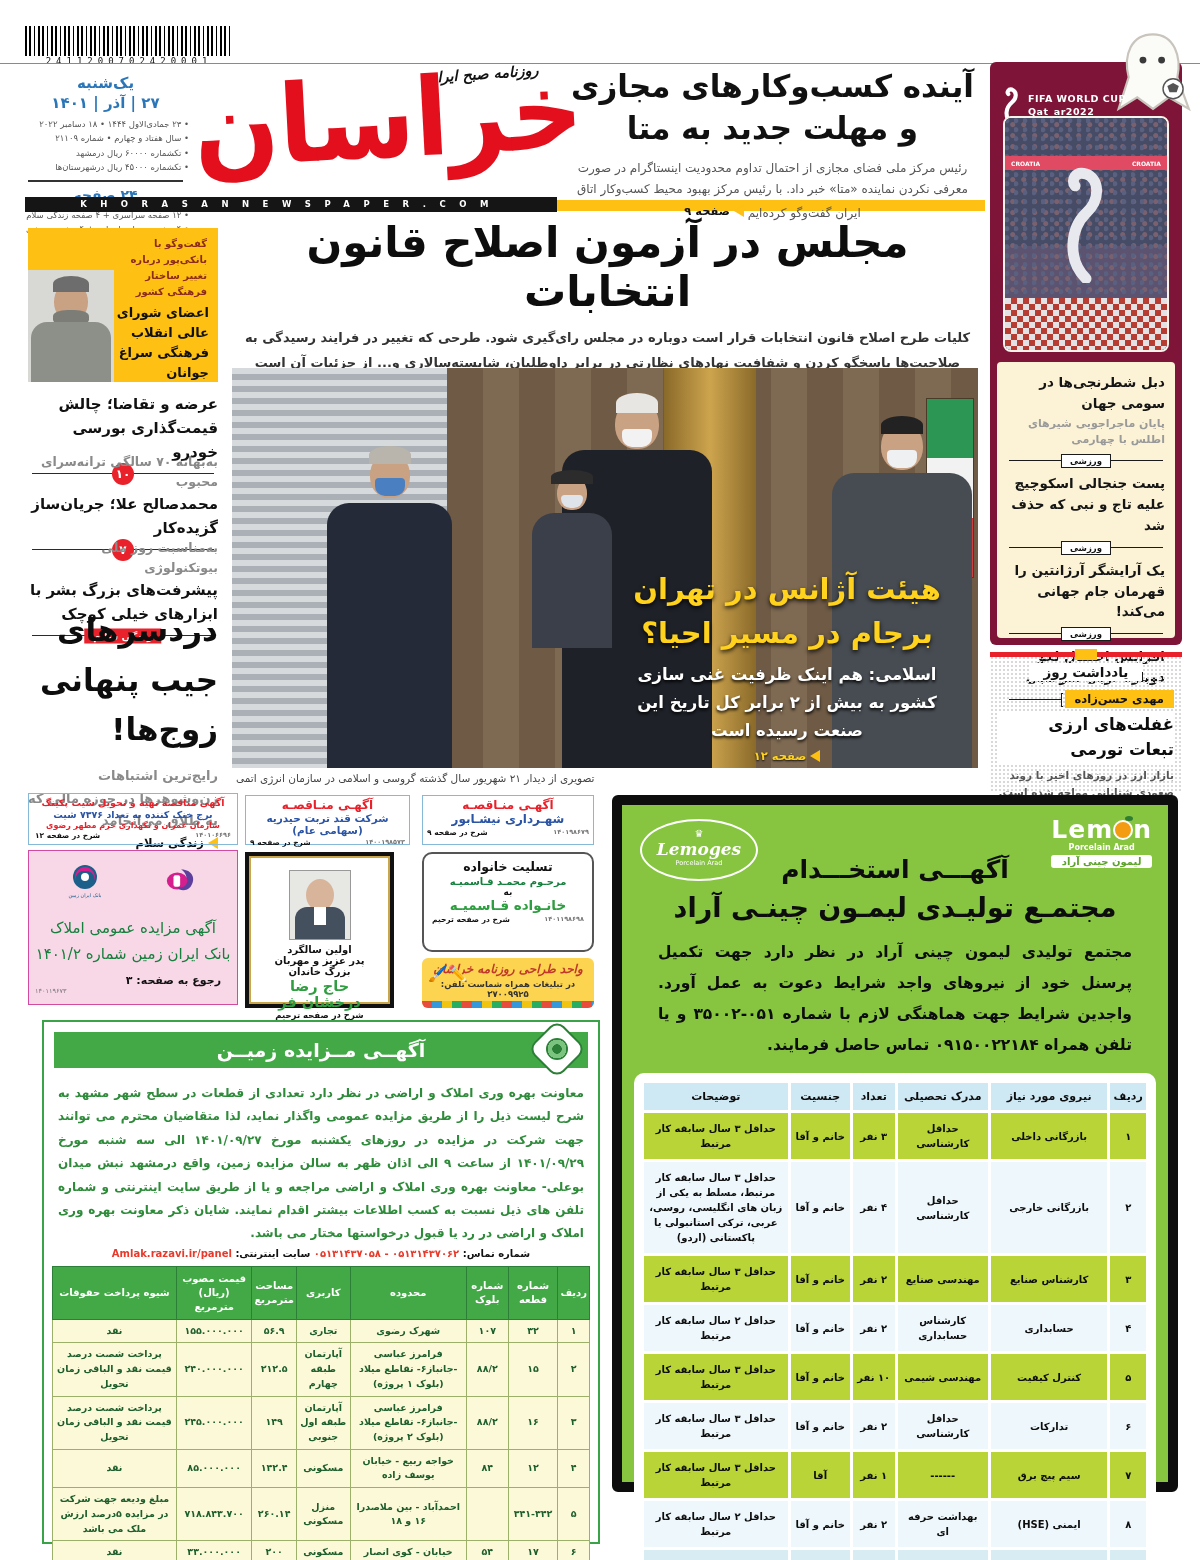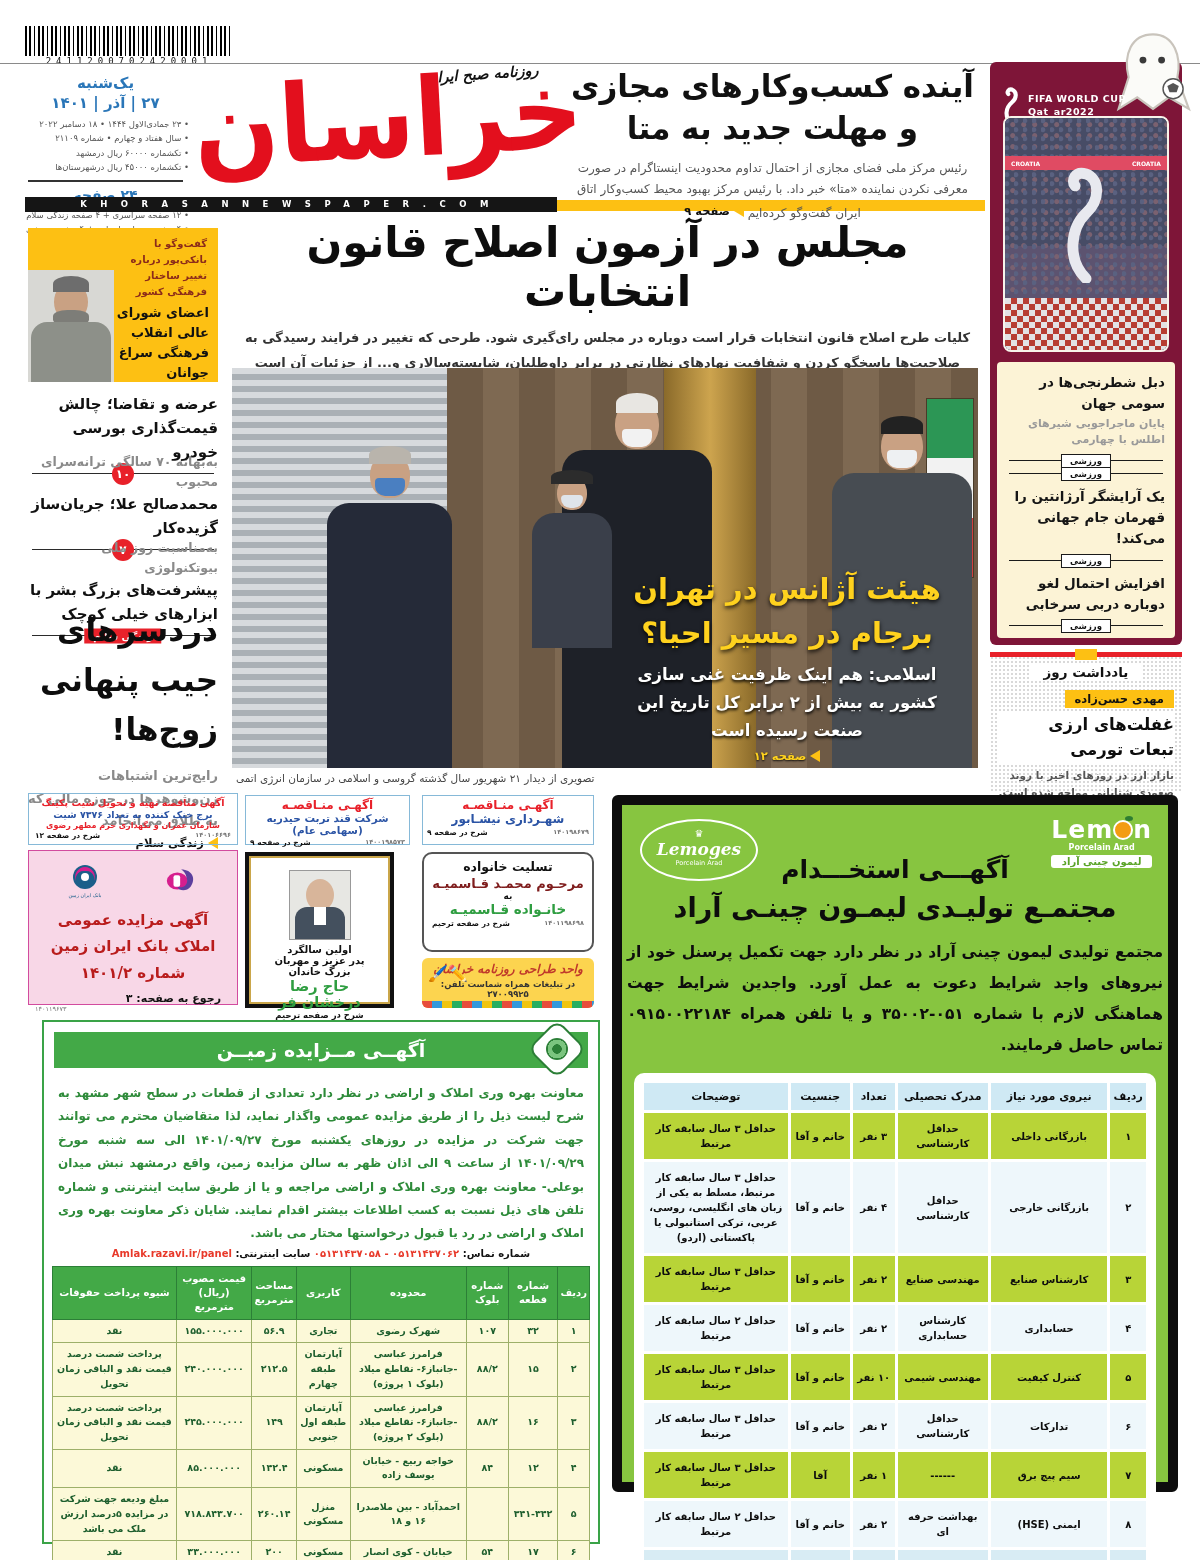--- a/index.html
+++ b/index.html
@@ -116,38 +116,38 @@
 
   
   .adA{position:absolute;left:28px;top:793px;width:210px;height:52px;border:1px solid #86b9d8;padding:3px 6px;text-align:center}
   .adA .l1{color:#e8212a;font-size:9.5px;font-weight:bold}
   .adA .l2{color:#2b54a5;font-size:9.5px;font-weight:bold;margin-top:1px}
   .adA .l3{color:#e8212a;font-size:8px;font-weight:bold;margin-top:1px}
   .adA .l4{display:flex;justify-content:space-between;font-size:7.5px;margin-top:1px;color:#111;font-weight:bold}
   .pink{position:absolute;left:28px;top:850px;width:210px;height:155px;background:#f8d7e7;border:1px solid #d24b9e;
     text-align:center;padding:8px 6px}
   .pink .logos{display:flex;justify-content:space-around;align-items:center;height:44px}
-  .pink .t{color:#b91c1c;font-size:15px;font-weight:bold;line-height:1.75;margin-top:4px}
+  .pink .t{color:#15803d;font-size:15px;font-weight:normal;line-height:1.75;margin-top:12px}
   .pink .ref{color:#111;font-size:11px;font-weight:bold;text-align:right;padding:6px 10px 0}
   .tinycode{font-size:6.5px;color:#777;text-align:left}
   .adB{position:absolute;top:795px;height:50px;border:1px solid #86b9d8;text-align:center;padding:2px 4px}
   .adB .l1{color:#e8212a;font-size:12px;font-weight:bold}
   .adB .l2{color:#2b54a5;font-size:10.5px;font-weight:bold}
   .adB .l4{display:flex;justify-content:space-between;font-size:7.5px;color:#111;font-weight:bold;margin-top:2px}
   .memorial{position:absolute;left:245px;top:852px;width:149px;height:156px;border:4px solid #111;
     box-shadow:inset 0 0 0 2px #caa64a;background:#fff;text-align:center;padding:14px}
   .memorial .ph{margin:0 auto;width:62px;height:70px;background:#e7e7e3;border:1px solid #999;position:relative;overflow:hidden}
   .memorial .l1{font-size:10px;font-weight:bold;margin-top:4px;color:#111}
   .memorial .l2{font-size:10px;font-weight:bold;color:#111}
   .memorial .nm{font-size:14.5px;font-weight:bold;color:#2f9e41;margin-top:1px}
   .memorial .l3{font-size:8.5px;font-weight:bold;color:#111}
   .condol{position:absolute;left:422px;top:852px;width:172px;height:100px;border:2px solid #555;border-radius:10px;
     background:#fff;text-align:center;padding:5px 4px}
   .condol .l1{font-size:12.5px;font-weight:bold;color:#111}
-  .condol .l2{font-size:13px;font-weight:bold;color:#7f1d1d;margin-top:2px}
+  .condol .l2{font-size:10px;font-weight:bold;color:#15803d;margin-top:2px}
   .condol .be{font-size:9px;font-weight:bold;color:#111}
   .condol .nm{font-size:13.5px;font-weight:bold;color:#2f9e41}
   .condol .row{display:flex;justify-content:space-between;font-size:7.5px;font-weight:bold;color:#111;padding:2px 4px 0}
   .design{position:absolute;left:422px;top:958px;width:172px;height:50px;background:#fcd44f;border-radius:6px;
     padding:4px 8px;text-align:center;overflow:hidden}
   .design .l1{color:#c0392b;font-size:12px;font-weight:bold;font-style:italic}
   .design .l2{color:#333;font-size:8.5px;font-weight:bold;margin-top:3px}
   .design .dots{position:absolute;left:0;bottom:0;width:100%;height:7px;
     background:repeating-linear-gradient(90deg,#e74c3c 0 10px,#3498db 10px 20px,#f1c40f 20px 30px,#27ae60 30px 40px)}
   .design .pencil{position:absolute;left:6px;top:6px;font-size:16px}
@@ -161,21 +161,21 @@
   .lemoges .sub{font-size:6.5px}
   .lemonlogo{position:absolute;right:16px;top:12px;text-align:center;direction:ltr;color:#fff}
   .lemonlogo .big{font-size:25px;font-weight:bold;letter-spacing:1px;line-height:1}
   .lemonlogo .big .o{display:inline-block;width:20px;height:20px;border-radius:50%;background:#f39c12;
     border:2px solid #fff;vertical-align:-2px;position:relative}
   .lemonlogo .big .o::after{content:"";position:absolute;right:-2px;top:-6px;width:8px;height:5px;background:#2e7d32;border-radius:50%}
   .lemonlogo .sub{font-size:8px;font-weight:bold;margin-top:1px}
   .lemonlogo .chip{background:#fff;color:#5aa427;font-size:10px;font-weight:bold;border-radius:3px;padding:1px 6px;margin-top:3px}
   .lemon .t1{text-align:center;font-size:25px;font-weight:bold;color:#0d0d0d;margin-top:50px}
   .lemon .t2{text-align:center;font-size:27px;font-weight:bold;color:#0d0d0d;margin-top:8px}
-  .lemon .body{padding:14px 5px 0;font-size:15.5px;font-weight:600;color:#0d0d0d;line-height:2;text-align:justify}
+  .lemon .body{padding:14px 36px 0;font-size:15.5px;font-weight:600;color:#0d0d0d;line-height:2;text-align:justify}
   .lemon-tablewrap{background:#fff;border-radius:10px;margin:12px 12px 0;padding:7px}
   table.jobs{width:100%;border-collapse:separate;border-spacing:3px;direction:rtl}
   table.jobs th{background:#cfe9f4;color:#0d0d0d;font-size:11px;font-weight:bold;padding:7px 2px}
   table.jobs td{background:#eef7fb;color:#0d0d0d;font-size:10px;font-weight:bold;text-align:center;padding:8px 3px;line-height:1.5}
   table.jobs tr.hl td{background:#b8d437}
   table.jobs tbody tr:last-child td{background:#d8ecf4;height:16px;padding:2px}
 
   
   .land{position:absolute;left:42px;top:1020px;width:558px;height:524px;border:2px solid #3aa347;background:#fff}
   .land-head{position:relative;height:36px;background:#43a947;margin:10px;display:flex;align-items:center;justify-content:center}
@@ -384,20 +384,21 @@
     </div>
     <div class="wc-panel">
       <div class="wc-item">
         <div class="t">دبل شطرنجی‌ها در سومی جهان</div>
         <div class="s">پایان ماجراجویی شیرهای اطلس با چهارمی</div>
         <div class="wc-rule">
             <span class="tag">ورزشی</span>
           </div>
       </div>
       <div class="wc-item">
+        <div class="t">پست جنجالی اسکوچیچ علیه تاج و نبی که حذف شد</div>
         <div class="wc-rule">
             <span class="tag">ورزشی</span>
           </div>
       </div>
       <div class="wc-item">
         <div class="t">یک آرایشگر آرژانتین را قهرمان جام جهانی می‌کند!</div>
         <div class="wc-rule">
             <span class="tag">ورزشی</span>
           </div>
       </div>

